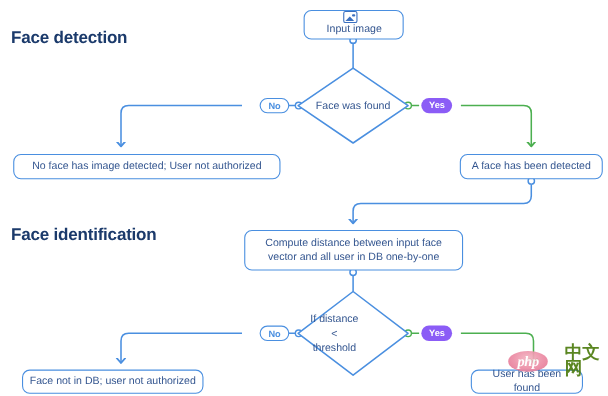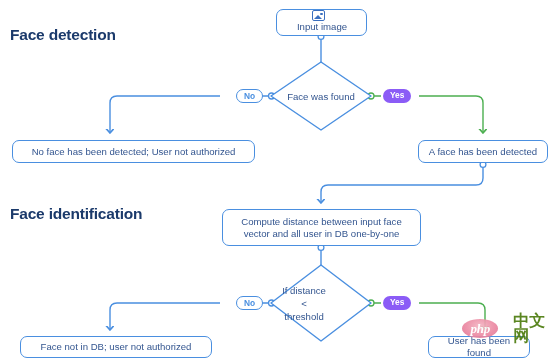--- a/index.html
+++ b/index.html
@@ -223,37 +223,37 @@
   <div class="section-title" id="title-face-identification">Face identification</div>
 
   <div class="node-box with-icon" style="left:276px; top:9px; width:91px; height:27px;">
     <span class="img-icon"></span>
     <span>Input image</span>
   </div>
 
   <div class="diamond-label" style="left:271px; top:62px; width:100px; height:68px; position:absolute;">Face was found</div>
 
   <div class="node-box" style="left:12px; top:140px; width:243px; height:23px;">
-    <span>No face has been detected; User not authorized</span>
+    <span>No face has image detected; User not authorized</span>
   </div>
 
   <div class="node-box" style="left:418px; top:140px; width:130px; height:23px;">
     <span>A face has been detected</span>
   </div>
 
   <div class="node-box" style="left:222px; top:209px; width:199px; height:37px;">
     <span>Compute distance between input face
 vector and all user in DB one-by-one</span>
   </div>
 
   <div class="diamond-label" style="left:254px; top:265px; width:100px; height:76px; position:absolute;">If distance
 &lt;
 threshold</div>
 
-  <div class="node-box" style="left:20px; top:336px; width:192px; height:22px;">
+  <div class="node-box" style="left:20px; top:336px; width:165px; height:22px;">
     <span>Face not in DB; user not authorized</span>
   </div>
 
   <div class="node-box" style="left:428px; top:336px; width:102px; height:22px;">
     <span>User has been found</span>
   </div>
 
   <div class="edge-pill no" style="left:236px; top:89px;">No</div>
 
   <div class="edge-pill yes" style="left:383px; top:89px;">Yes</div>

